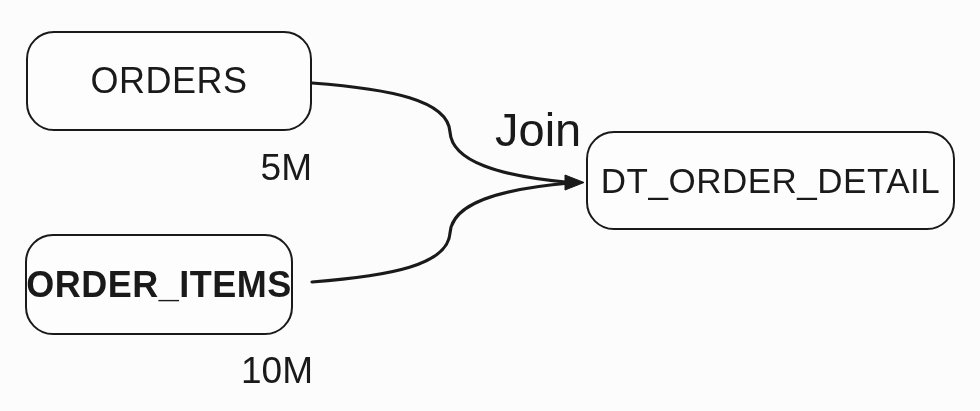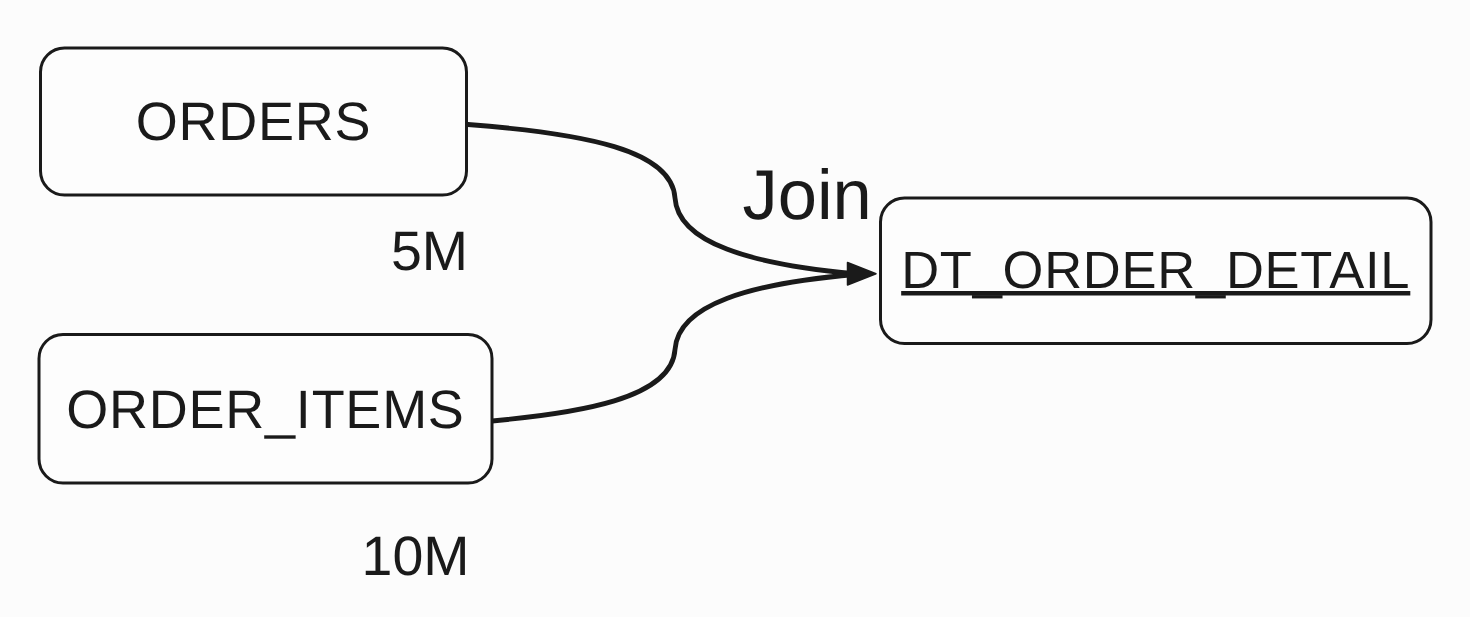--- a/index.html
+++ b/index.html
@@ -34,33 +34,33 @@
   }
   .edge-layer polygon {
     fill: var(--line);
     stroke: var(--line);
     stroke-width: 1;
     stroke-linejoin: round;
   }
   .node {
     position: absolute;
     border: 2.5px solid var(--line);
-    border-radius: 17px;
+    border-radius: 28px;
     background: var(--node-fill);
     display: flex;
     align-items: center;
     justify-content: center;
     font-size: 36px;
     letter-spacing: 0.5px;
     white-space: nowrap;
     color: var(--text);
   }
   .node-orders        { left: 26px;  top: 31px;  width: 286px; height: 100px; }
-  .node-order-items   { left: 25px;  top: 222px; width: 304px; height: 101px; }
-  .node-dt-order-detail { left: 586px; top: 131px; width: 369px; height: 99px; font-size: 35px; text-decoration: underline; }
+  .node-order-items   { left: 25px;  top: 234px; width: 268px; height: 101px; font-weight: bold; }
+  .node-dt-order-detail { left: 586px; top: 131px; width: 369px; height: 99px; font-size: 35px; }
   .row-count {
     position: absolute;
     font-size: 37px;
     text-align: right;
     color: var(--text);
     white-space: nowrap;
   }
   .count-orders      { left: 26px; width: 286px; top: 147px; }
   .count-order-items { left: 25px; width: 288px; top: 350px; }
   .edge-label {

